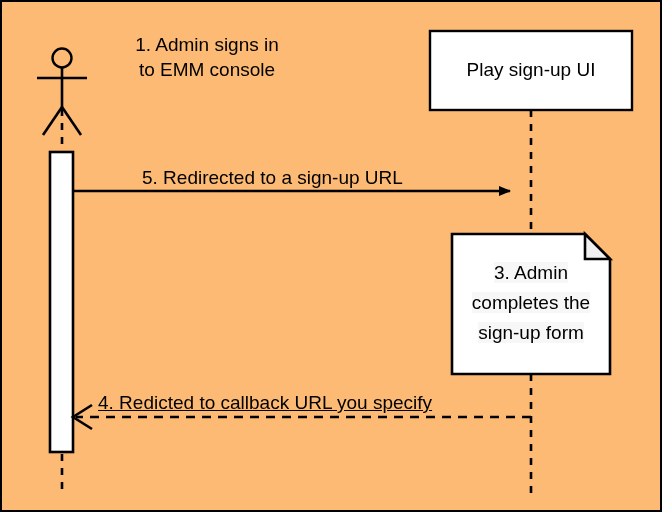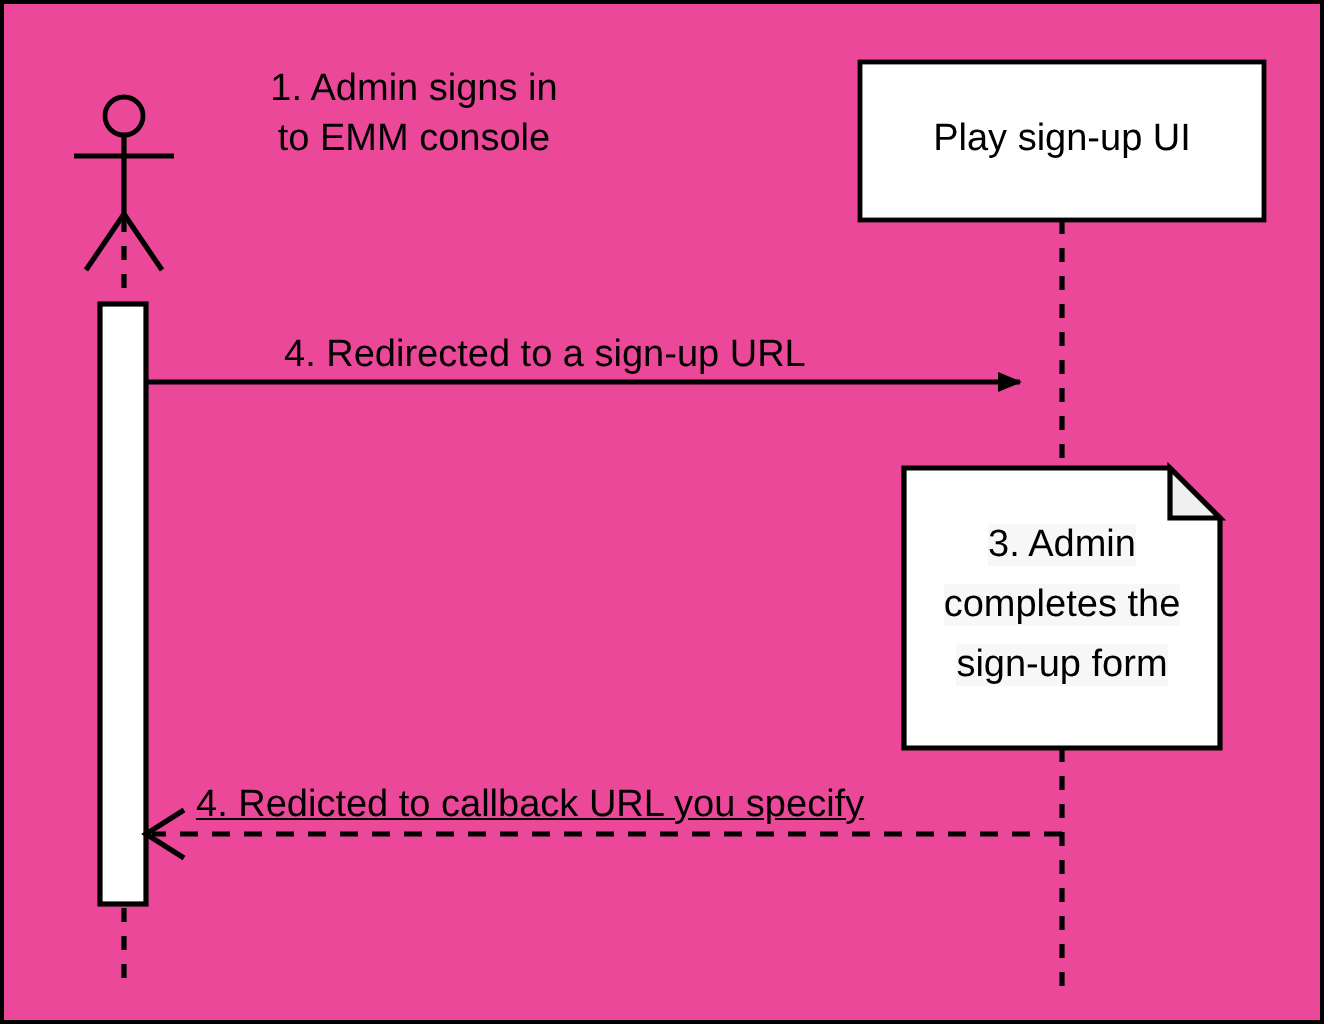--- a/index.html
+++ b/index.html
@@ -7,21 +7,21 @@
     padding: 0;
     background: #ffffff;
   }
   body {
     font-family: "Liberation Sans", sans-serif;
   }
   #canvas {
     position: relative;
     width: 662px;
     height: 512px;
-    background: #ec4899;
+    background: #fdba74;
     box-sizing: border-box;
     border: 2px solid #000000;
     overflow: hidden;
   }
   #diagram-svg {
     position: absolute;
     left: 0;
     top: 0;
     width: 662px;
     height: 512px;
@@ -95,21 +95,21 @@
 
     <line x1="529" y1="415" x2="74" y2="415" stroke="#000000" stroke-width="2.6" stroke-dasharray="9,7"></line>
     <path d="M90,403 L71,415 L90,427" fill="none" stroke="#000000" stroke-width="2.6" stroke-linecap="butt" stroke-linejoin="miter"></path>
   </svg>
 
   <div class="lbl lbl-multiline" style="left:95px; top:30px; width:220px;">1. Admin signs in
 to EMM console</div>
 
   <div class="boxed-label" style="left:428px; top:57px; width:202px;">Play sign-up UI</div>
 
-  <div class="lbl" style="left:140px; top:163px;">4. Redirected to a sign-up URL</div>
+  <div class="lbl" style="left:140px; top:163px;">5. Redirected to a sign-up URL</div>
 
   <div class="note-text" style="left:450px; top:256px; width:158px;"><span>3. Admin
 completes the
 sign-up form</span></div>
 
   <div class="lbl" style="left:96px; top:388px;text-decoration:underline;">4. Redicted to callback URL you specify</div>
 
 </div>
 
 </body></html>

